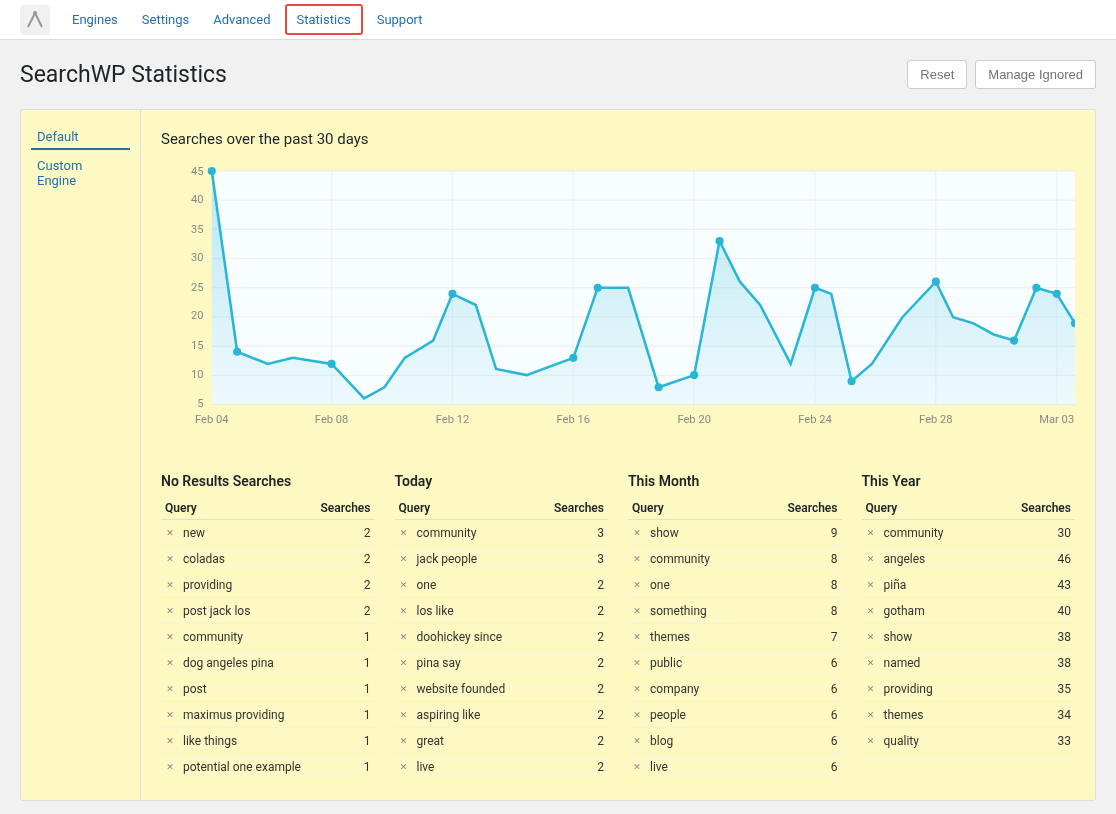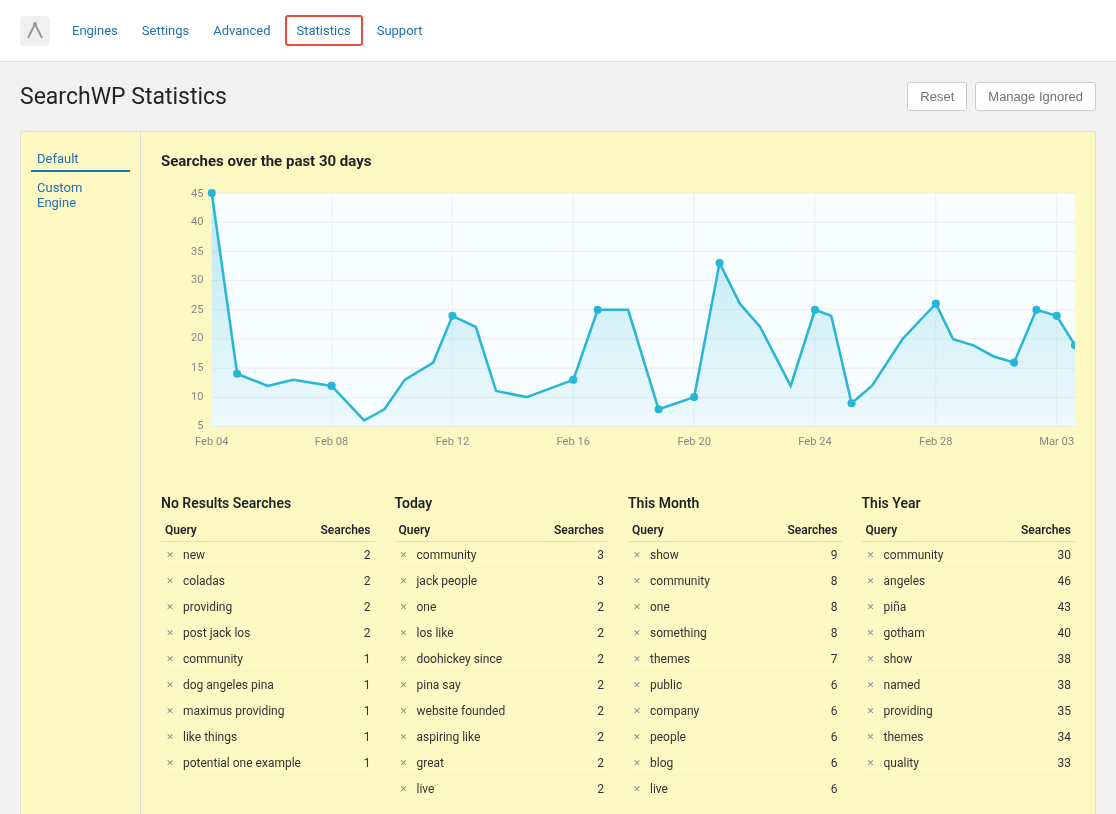--- a/index.html
+++ b/index.html
@@ -1,19 +1,19 @@
 <!DOCTYPE html>
 <html><head>
   <meta charset="utf-8">
   <style>
     * { box-sizing: border-box; margin: 0; padding: 0; }
     body { font-family: -apple-system, BlinkMacSystemFont, "Segoe UI", Roboto, sans-serif; font-size: 13px; background: #f1f1f1; color: #333; }
 
     
-    .top-nav { background: #fff; border-bottom: 1px solid #ddd; padding: 0 20px; display: flex; align-items: center; height: 62px; gap: 4px; }
+    .top-nav { background: #fff; border-bottom: 1px solid #ddd; padding: 0 20px; display: flex; align-items: center; height: 40px; gap: 4px; }
     .nav-logo { width: 30px; height: 30px; margin-right: 8px; }
     .nav-logo svg { width: 30px; height: 30px; }
     .nav-link { padding: 6px 10px; color: #2271b1; text-decoration: none; font-size: 13px; cursor: pointer; border-radius: 3px; }
     .nav-link.active { border: 2px solid #e74c3c; border-radius: 3px; color: #2271b1; }
 
     
     .main-content { padding: 20px; max-width: 1116px; }
 
     
     .page-header { display: flex; justify-content: space-between; align-items: center; margin-bottom: 20px; }
@@ -22,21 +22,21 @@
     .btn { padding: 6px 12px; border: 1px solid #ccc; background: #fff; color: #737373; cursor: pointer; font-size: 13px; border-radius: 3px; }
 
     
     .content-wrapper { display: flex; gap: 0; background: #fef9c3; border: 1px solid #ddd; border-radius: 3px; }
     .sidebar { width: 120px; padding: 15px 10px; border-right: 1px solid #ddd; flex-shrink: 0; }
     .sidebar-link { display: block; padding: 4px 6px; color: #2271b1; text-decoration: none; font-size: 13px; margin-bottom: 4px; cursor: pointer; }
     .sidebar-link.active { border-bottom: 2px solid #2271b1; }
     .main-panel { flex: 1; padding: 20px; }
 
     
-    .chart-title { font-size: 15px; font-weight: 700; margin-bottom: 15px; color: #1d2327; }
+    .chart-title { font-size: 15px; font-weight: 400; margin-bottom: 15px; color: #1d2327; }
     .chart-container { position: relative; width: 100%; height: 280px; margin-bottom: 30px; margin-top: 8px; }
     .chart-svg { width: 100%; height: 100%; }
 
     
     .tables-section { display: grid; grid-template-columns: repeat(4, 1fr); gap: 20px; }
     .stat-table { }
     .stat-table-title { font-size: 14px; font-weight: 600; margin-bottom: 8px; color: #1d2327; }
     .stat-table table { width: 100%; border-collapse: collapse; }
     .stat-table th { text-align: left; font-weight: 600; font-size: 12px; color: #1d2327; padding: 4px 4px; border-bottom: 1px solid #ddd; }
     .stat-table th.right { text-align: right; }
@@ -196,20 +196,25 @@
                   <td>community</td>
                   <td class="right">1</td>
                 </tr>
                 <tr>
                   <td style="width: 16px; padding: 5px 2px;"><span class="x-icon"></span></td>
                   <td>dog angeles pina</td>
                   <td class="right">1</td>
                 </tr>
                 <tr>
                   <td style="width: 16px; padding: 5px 2px;"><span class="x-icon"></span></td>
+                  <td>post</td>
+                  <td class="right">1</td>
+                </tr>
+                <tr>
+                  <td style="width: 16px; padding: 5px 2px;"><span class="x-icon"></span></td>
                   <td>maximus providing</td>
                   <td class="right">1</td>
                 </tr>
                 <tr>
                   <td style="width: 16px; padding: 5px 2px;"><span class="x-icon"></span></td>
                   <td>like things</td>
                   <td class="right">1</td>
                 </tr>
                 <tr>
                   <td style="width: 16px; padding: 5px 2px;"><span class="x-icon"></span></td>

